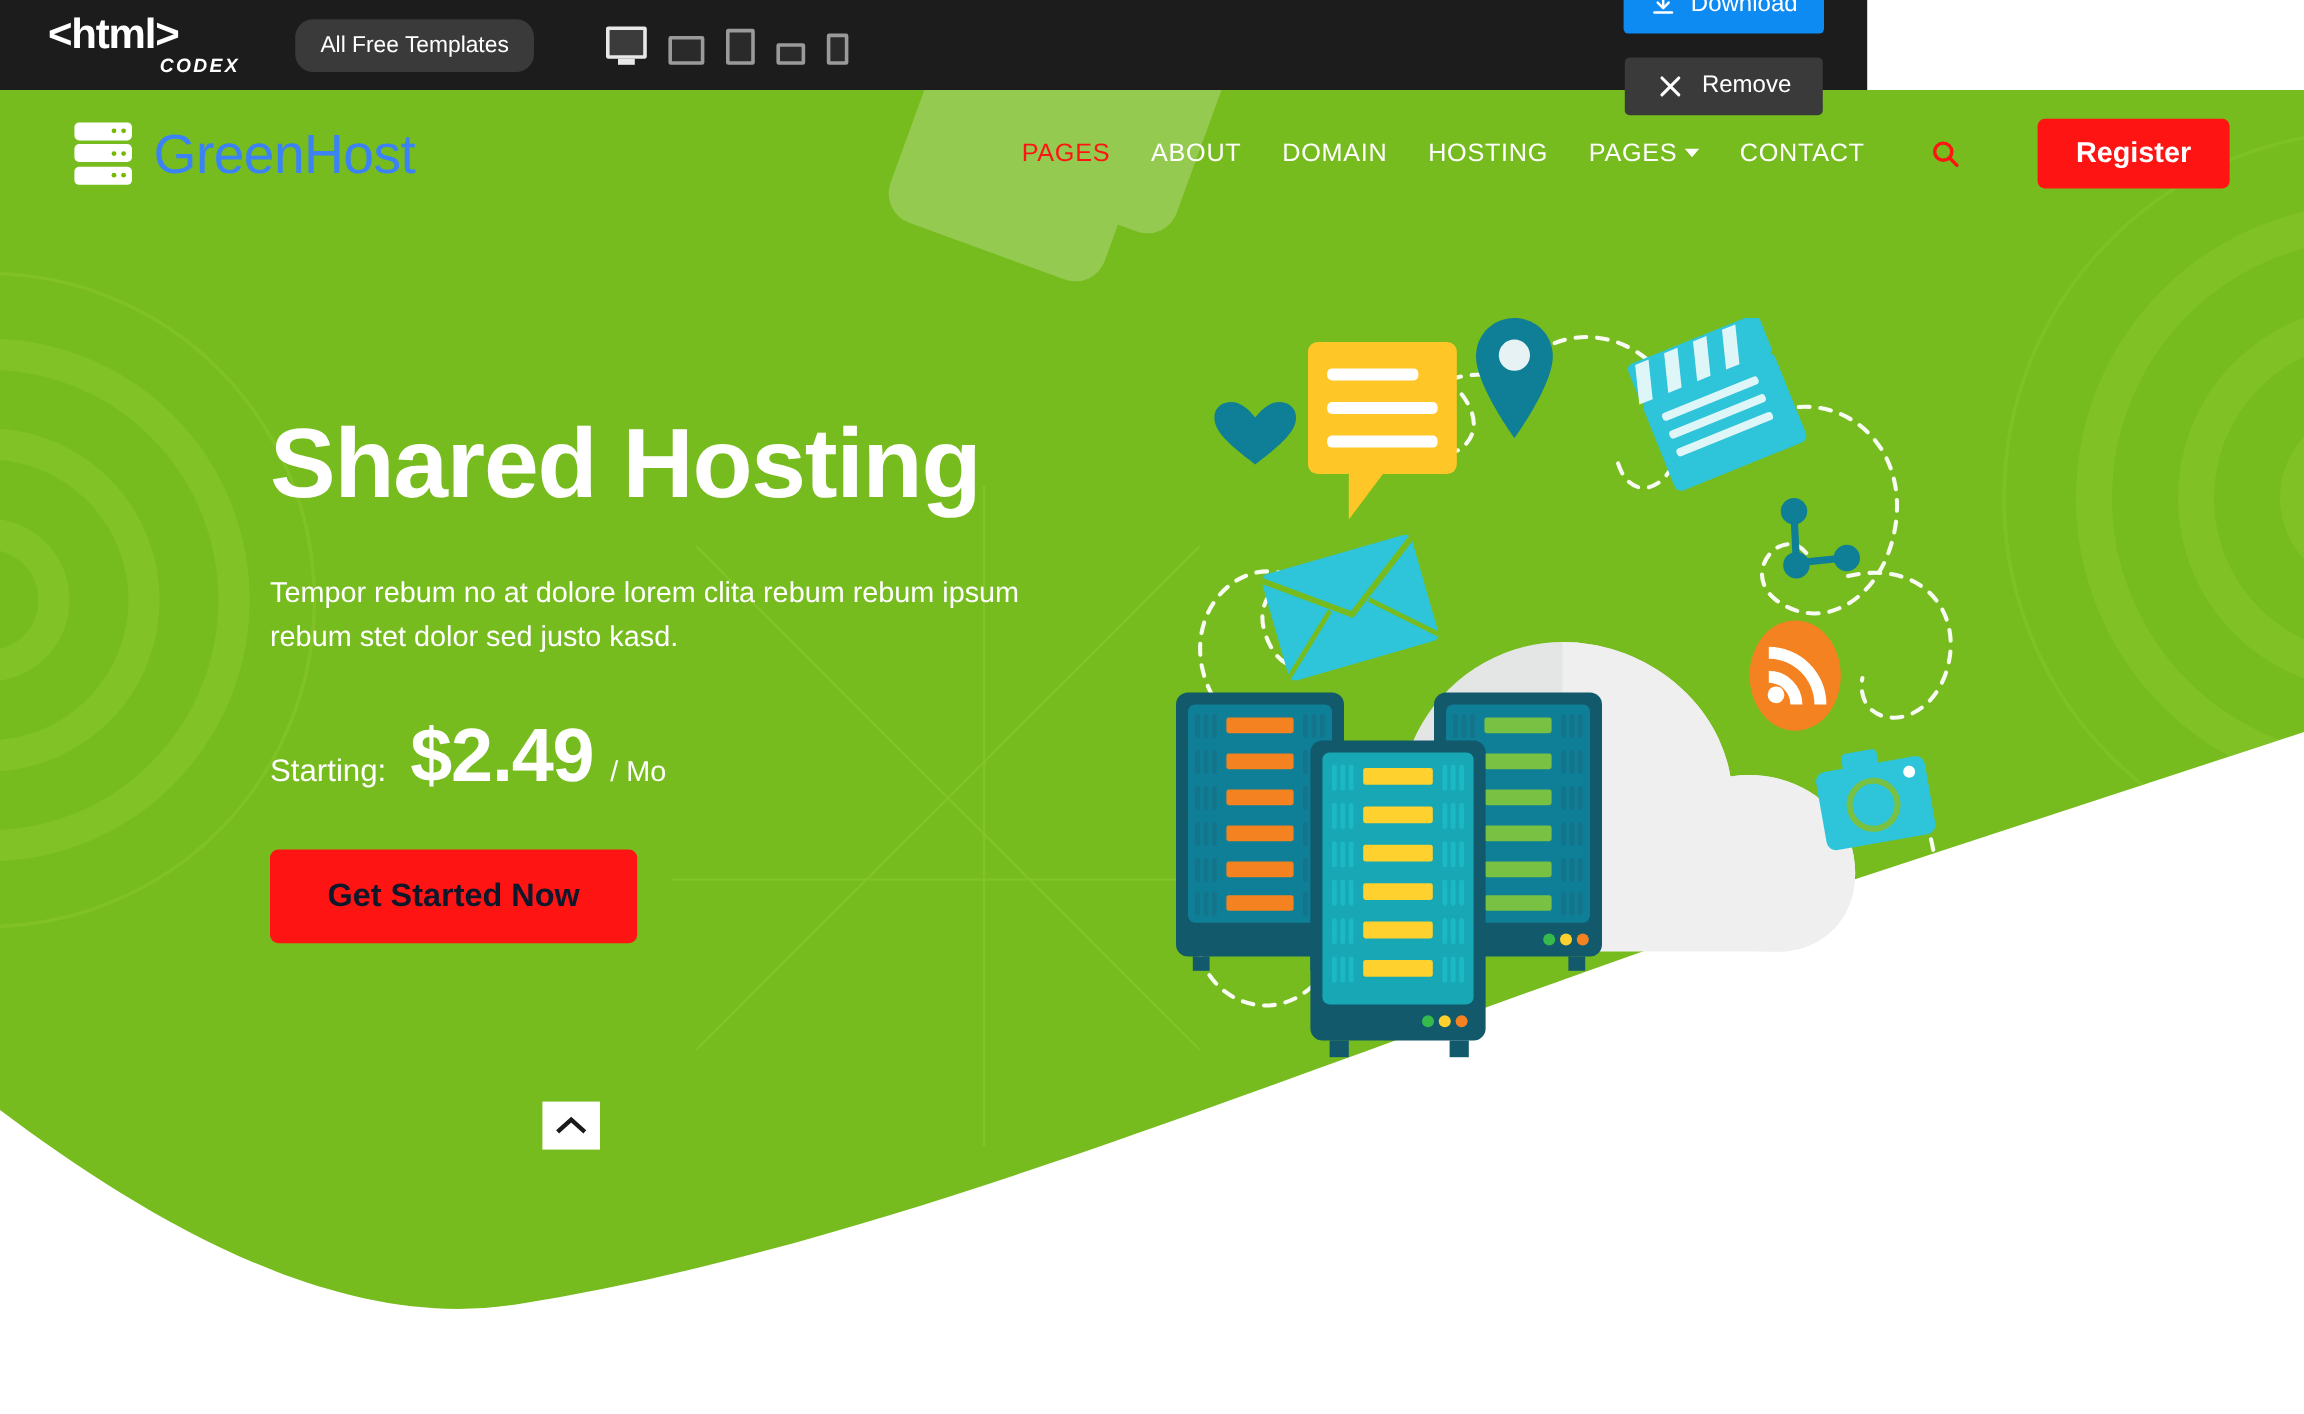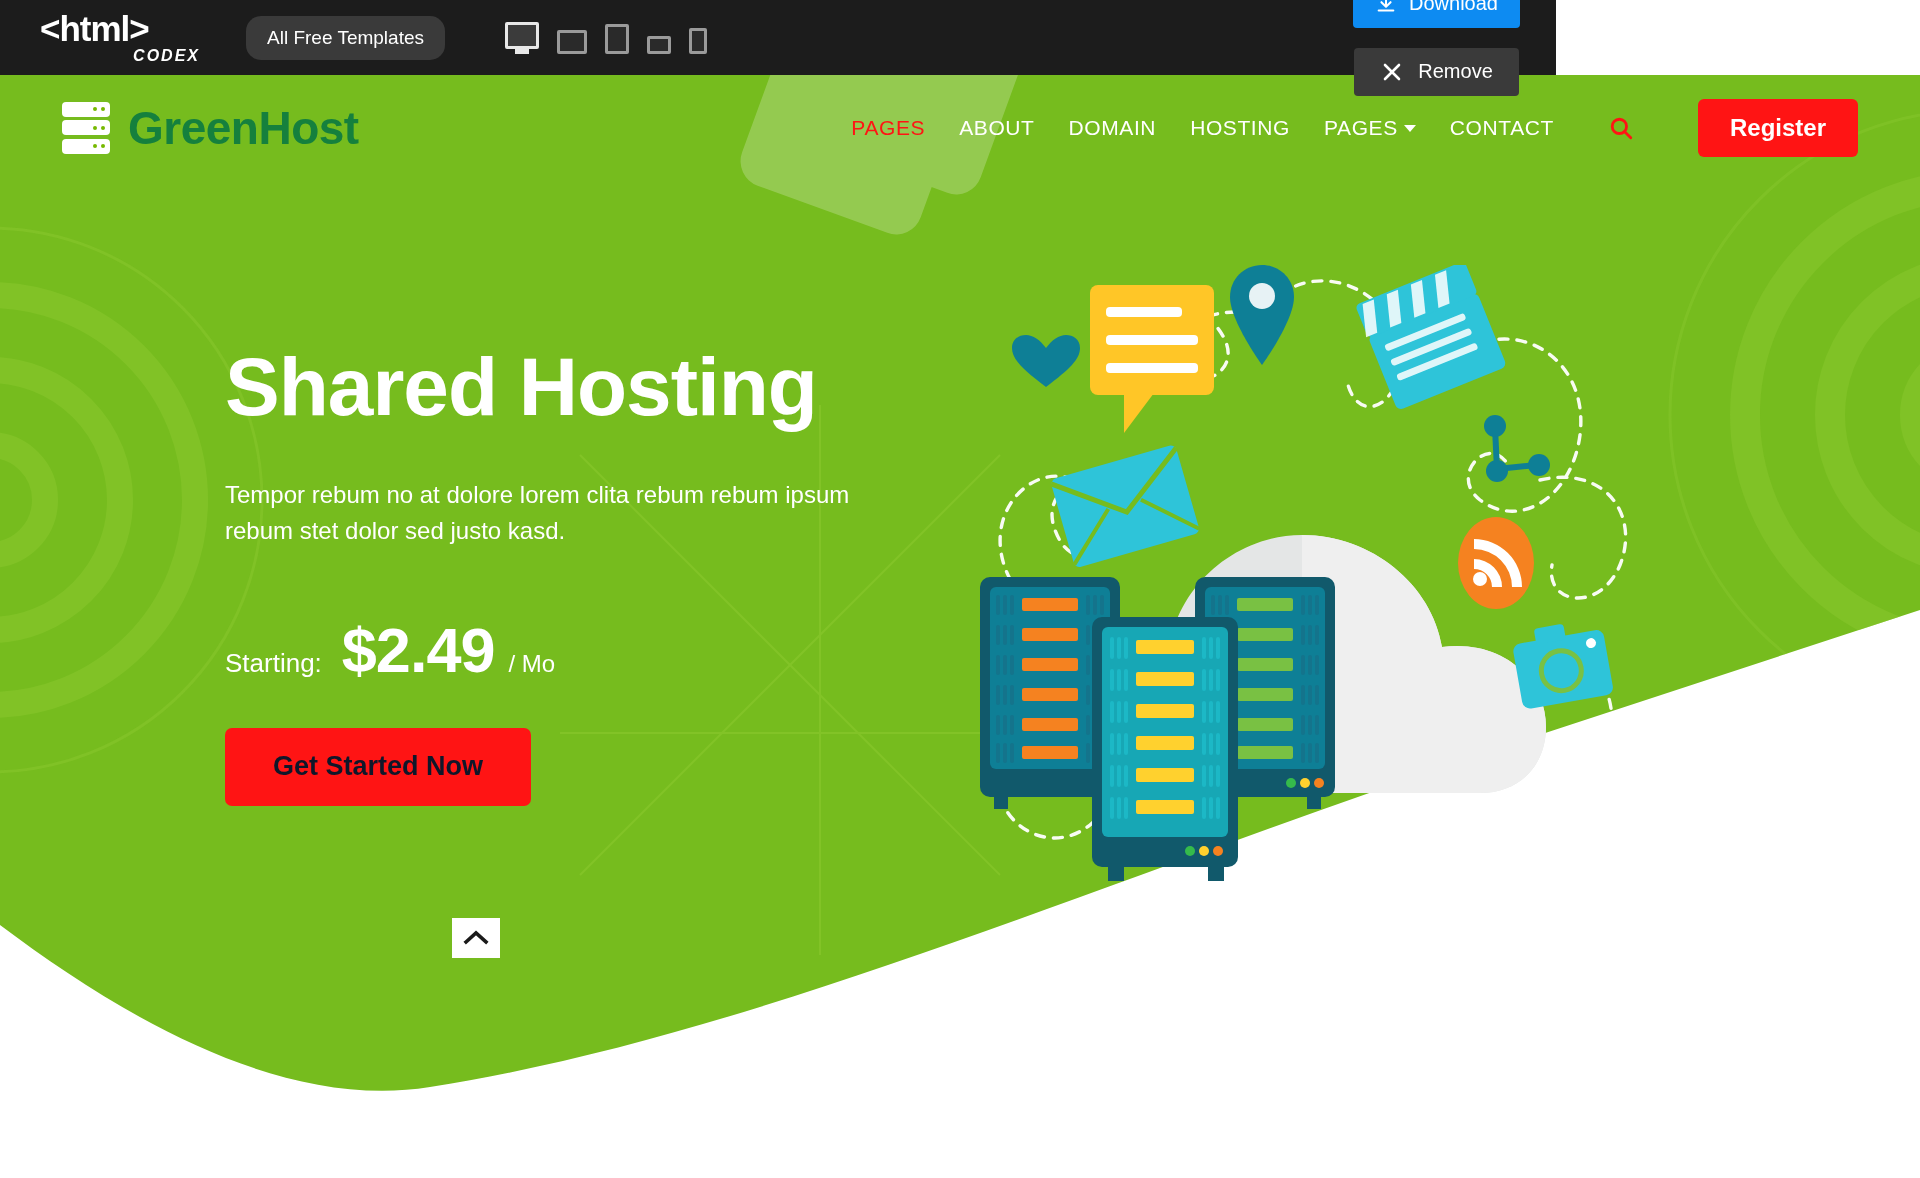--- a/index.html
+++ b/index.html
@@ -72,21 +72,21 @@
     position: absolute; left: 0; top: 0; width: 1920px; height: 105px;
     display: flex; align-items: center;
   }
   #site-logo { margin-left: 62px; display: flex; align-items: center; gap: 18px; cursor: pointer; }
   #server-icon { width: 48px; height: 52px; display: flex; flex-direction: column; justify-content: space-between; }
   .rack {
     width: 48px; height: 15px; background: #ffffff; border-radius: 4px;
     display: flex; align-items: center; justify-content: flex-end; gap: 4px; padding-right: 5px;
   }
   .rack i { width: 4px; height: 4px; border-radius: 50%; background: #76b900; display: block; }
-  #site-title { color: #15803d; font-size: 46px; font-weight: bold; letter-spacing: -0.5px; }
+  #site-title { color: #3b82f6; font-size: 46px; font-weight: normal; letter-spacing: -0.5px; }
 
   #main-nav { margin-left: auto; display: flex; align-items: center; gap: 34px; }
   .nav-link {
     color: #ffffff; font-size: 21px; letter-spacing: 0.6px;
     text-decoration: none; cursor: pointer; white-space: nowrap;
   }
   .nav-link.active { color: #ff1414; }
   .caret {
     display: inline-block; width: 0; height: 0; margin-left: 6px;
     border-left: 6px solid transparent; border-right: 6px solid transparent;
@@ -102,21 +102,21 @@
 
   
   #hero-copy { position: absolute; left: 225px; top: 270px; width: 720px; }
   #hero-heading {
     color: #ffffff; font-size: 82px; font-weight: bold;
     line-height: 1.02; letter-spacing: -1px; white-space: nowrap;
   }
   #hero-sub {
     color: #ffffff; font-size: 24px; line-height: 1.5; margin-top: 48px; max-width: 650px;
   }
-  #price-row { display: flex; align-items: baseline; margin-top: 65px; }
+  #price-row { display: flex; align-items: baseline; margin-top: 45px; }
   #price-label { color: #ffffff; font-size: 26px; }
   #price-value { color: #ffffff; font-size: 63px; font-weight: bold; margin-left: 20px; letter-spacing: -1px; }
   #price-period { color: #ffffff; font-size: 24px; margin-left: 14px; }
   #cta-btn {
     margin-top: 42px;
     background: #ff1414; color: #0f172a; border: none; border-radius: 7px;
     height: 78px; padding: 0 48px; font-size: 27px; font-weight: bold;
     cursor: pointer; font-family: Liberation Sans, sans-serif;
   }
 

